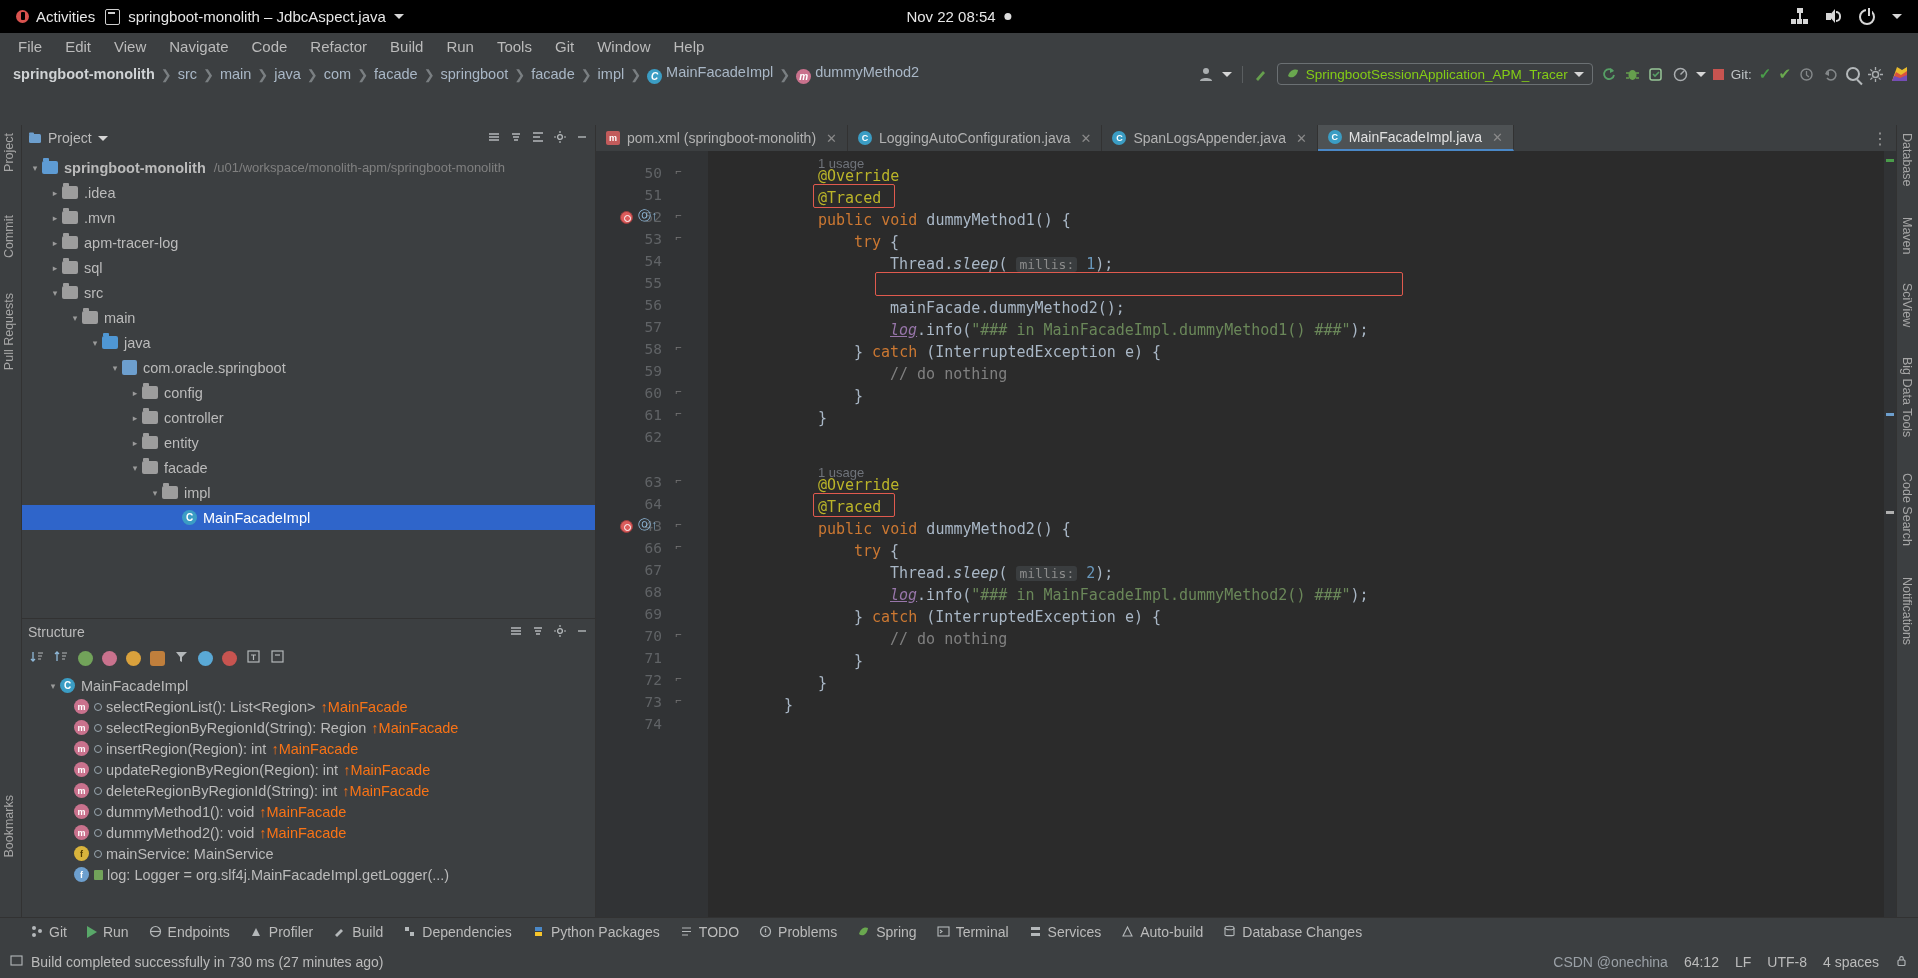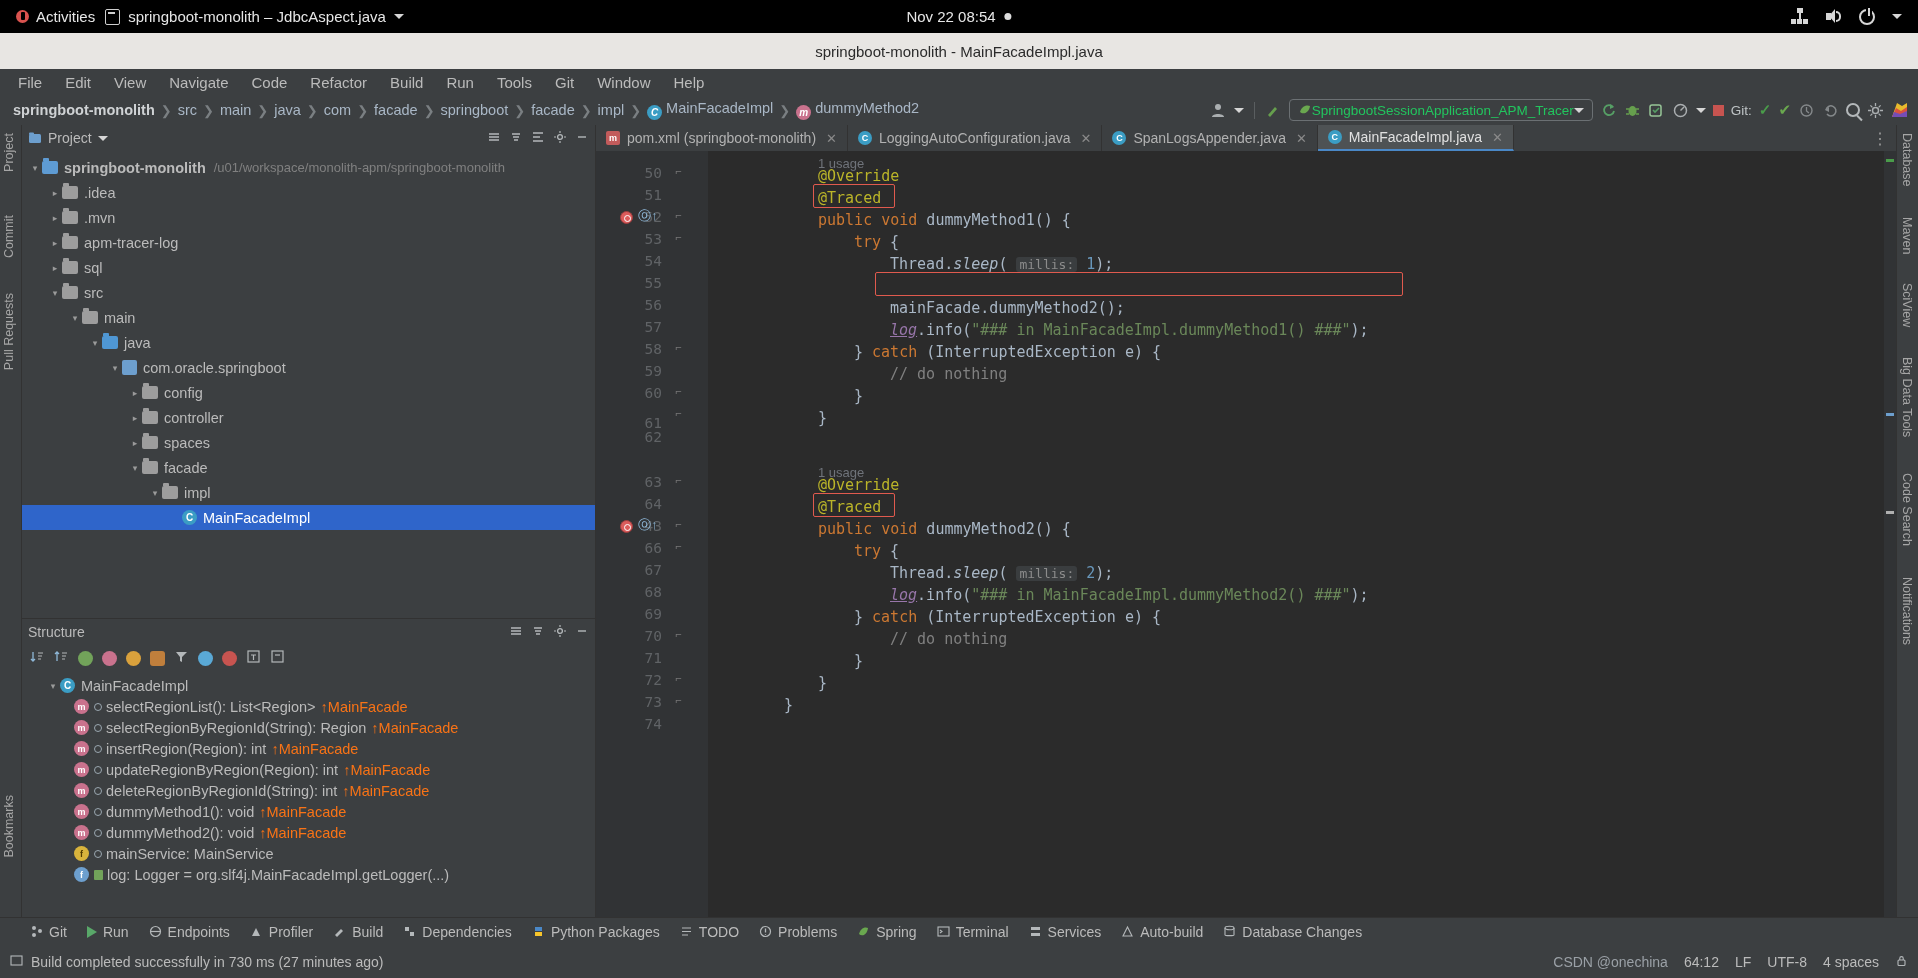--- a/index.html
+++ b/index.html
@@ -52,22 +52,22 @@
   .navbar { height:30px; background:#3c3f41; display:flex; align-items:center;
     padding:0 6px 0 8px; gap:0px; }
   .crumb { color:#a9b7c6; font-size:14.5px; padding:1px 5px; white-space:nowrap; }
   .crumb.bold { font-weight:bold; color:#cfd2d4; }
   .crumb-sep { color:#7a7f82; font-size:13px; padding:0 1px; }
   .cicon { width:15px;height:15px;border-radius:50%;display:inline-flex;align-items:center;
     justify-content:center;font-size:10px;color:#fff;font-weight:bold;margin-right:4px;vertical-align:-3px;}
   .ic-class{background:#3b9dc4;}
   .ic-method{background:#c9728d;}
   .nav-right { margin-left:auto; display:flex; align-items:center; gap:7px; padding-right:4px;}
-  .runcfg { display:flex;align-items:center;height:22px; border:1px solid #6b7073;
-    border-radius:4px; padding:0 8px; color:#22c55e; font-size:13.5px; background:#3c3f41;}
+  .runcfg { display:flex;align-items:center;gap:6px; height:22px; border:1px solid #6b7073;
+    border-radius:4px; padding:0 8px; color:#84cc16; font-size:13.5px; background:#3c3f41;}
   .toolicon { width:17px;height:17px;display:inline-block;position:relative;opacity:.92;}
   .tri-green{width:0;height:0;border-left:10px solid #59a869;border-top:6px solid transparent;border-bottom:6px solid transparent;}
   .vsep{width:1px;height:17px;background:#5a5e60;display:inline-block;margin:0 3px;}
   .gitlabel{color:#bfc4c6;font-size:13.5px;}
   .sq-red{width:11px;height:11px;background:#c75450;display:inline-block;}
   .chk{color:#4a9c4a;font-size:15px;font-weight:bold;}
   .chk2{color:#6aa84f;font-size:15px;}
   .mag{width:14px;height:14px;border:2px solid #b4b8ba;border-radius:50%;position:relative;display:inline-block;}
   .mag::after{content:"";position:absolute;right:-5px;bottom:-4px;width:7px;height:2px;background:#b4b8ba;transform:rotate(45deg);}
 
@@ -193,23 +193,20 @@
       <span class="gicon spk-ic">
           <i class="spk-wave"></i>
         </span>
       <span class="pwr-ic"></span>
       <span class="caret"></span>
     </div>
   </div>
 
   <div class="ide">
 
-    <div class="titlebar">
-      <span>springboot-monolith - MainFacadeImpl.java</span>
-    </div>
 
     <div class="menubar">
       <span class="menu-item">File</span>
       <span class="menu-item">Edit</span>
       <span class="menu-item">View</span>
       <span class="menu-item">Navigate</span>
       <span class="menu-item">Code</span>
       <span class="menu-item">Refactor</span>
       <span class="menu-item">Build</span>
       <span class="menu-item">Run</span>
@@ -424,21 +421,21 @@
             <span class="tlabel">config</span>
           </div>
           <div class="trow" style="padding-left:106px">
             <span class="arrow">▸</span>
             <span class="folder"></span>
             <span class="tlabel">controller</span>
           </div>
           <div class="trow" style="padding-left:106px">
             <span class="arrow">▸</span>
             <span class="folder"></span>
-            <span class="tlabel">spaces</span>
+            <span class="tlabel">entity</span>
           </div>
           <div class="trow" style="padding-left:106px">
             <span class="arrow">▾</span>
             <span class="folder"></span>
             <span class="tlabel">facade</span>
           </div>
           <div class="trow" style="padding-left:126px">
             <span class="arrow">▾</span>
             <span class="folder"></span>
             <span class="tlabel">impl</span>
@@ -594,21 +591,21 @@
             <div class="gline" style="top:36px">51</div>
             <div class="gline" style="top:58px">52</div>
             <div class="gline" style="top:80px">53</div>
             <div class="gline" style="top:102px">54</div>
             <div class="gline" style="top:124px">55</div>
             <div class="gline" style="top:146px">56</div>
             <div class="gline" style="top:168px">57</div>
             <div class="gline" style="top:190px">58</div>
             <div class="gline" style="top:212px">59</div>
             <div class="gline" style="top:234px">60</div>
-            <div class="gline" style="top:264px">61</div>
+            <div class="gline" style="top:256px">61</div>
             <div class="gline" style="top:278px">62</div>
             <div class="gline" style="top:323px">63</div>
             <div class="gline" style="top:345px">64</div>
             <div class="gline" style="top:367px">43</div>
             <div class="gline" style="top:389px">66</div>
             <div class="gline" style="top:411px">67</div>
             <div class="gline" style="top:433px">68</div>
             <div class="gline" style="top:455px">69</div>
             <div class="gline" style="top:477px">70</div>
             <div class="gline" style="top:499px">71</div>

